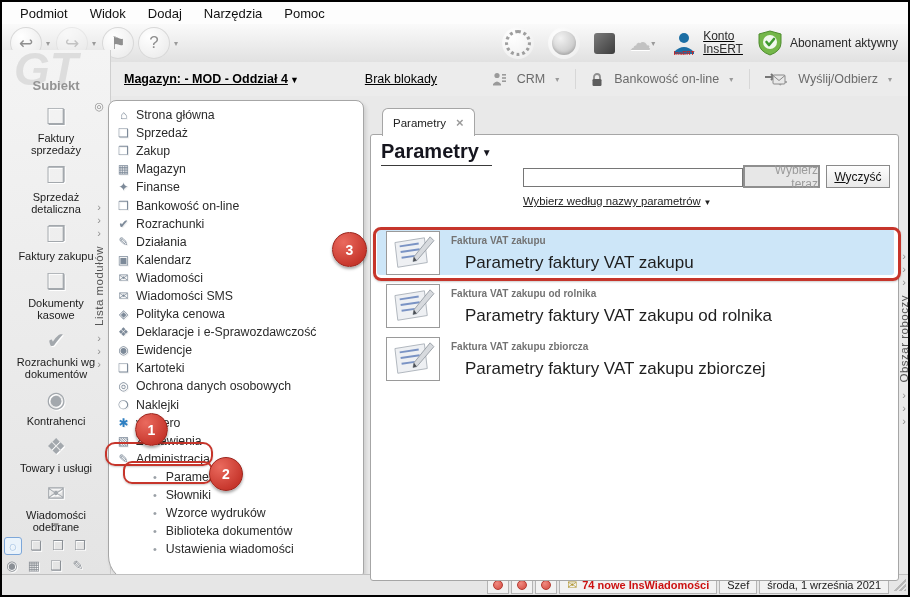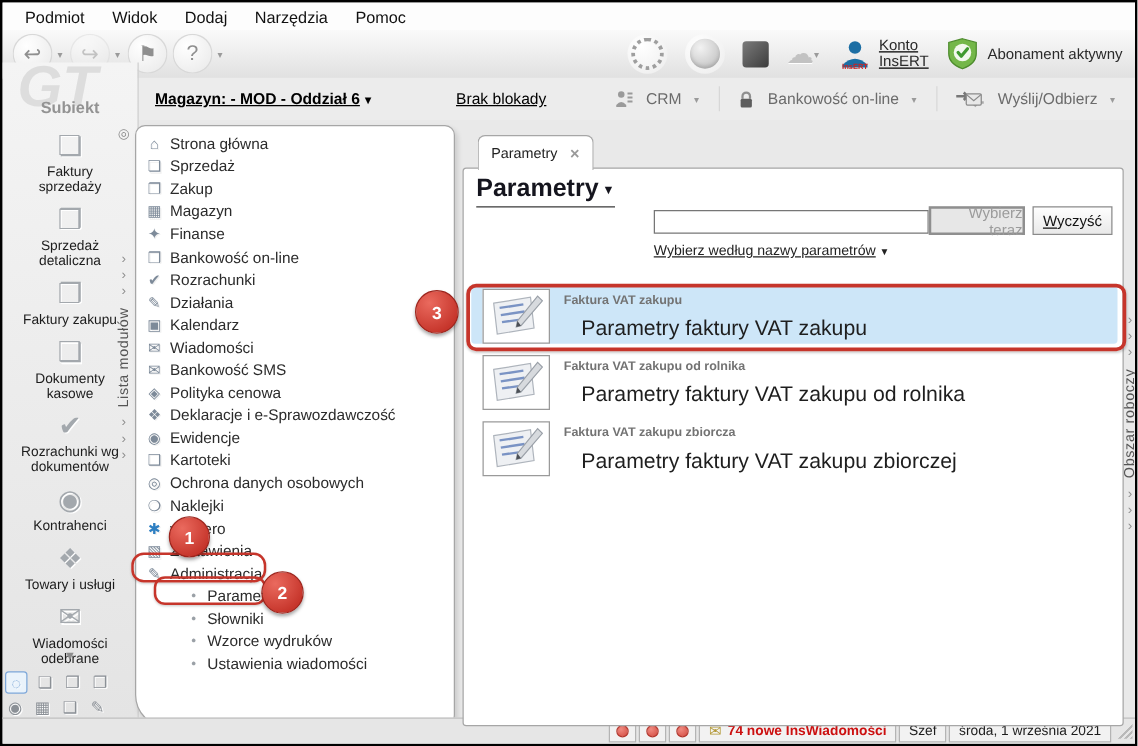--- a/index.html
+++ b/index.html
@@ -152,21 +152,21 @@
           <path d="M13 1 L24 4 V13 Q24 21 13 25 Q2 21 2 13 V4 Z" fill="#74b749" stroke="#4e8c2e" stroke-width="1"></path>
           <circle cx="13" cy="12" r="7" fill="#fff" opacity=".9"></circle>
           <path d="M9.5 12 l2.5 3 l5 -6" fill="none" stroke="#3f9a2f" stroke-width="2.6" stroke-linecap="round" stroke-linejoin="round"></path>
         </svg>
         <span class="tb-label">Abonament aktywny</span>
       </span>
     </div>
   </div>
 
   <div class="abs toolbar2">
-    <span class="t2-link"><span>Magazyn: - MOD - Oddział 6</span><span class="dd">▼</span></span>
+    <span class="t2-link"><span>Magazyn: - MOD - Oddział 4</span><span class="dd">▼</span></span>
     <span class="t2-status">Brak blokady</span>
     <div class="t2-right">
       <span class="t2-group">
         <svg width="16" height="16" viewBox="0 0 16 16">
           <circle cx="6" cy="4.5" r="2.6" fill="#9a9a9a"></circle>
             <path d="M2 13 q4 -5 8 0 v1.5 h-8 z" fill="#9a9a9a"></path>
           <rect x="11" y="3" width="4" height="1.6" fill="#9a9a9a"></rect>
             <rect x="11" y="6.2" width="4" height="1.6" fill="#9a9a9a"></rect>
             <rect x="11" y="9.4" width="4" height="1.6" fill="#9a9a9a"></rect>
         </svg>
@@ -302,21 +302,21 @@
         <div class="tree-row">
         <span class="tree-glyph">▣</span>
         <span>Kalendarz</span>
       </div>
         <div class="tree-row">
         <span class="tree-glyph">✉</span>
         <span>Wiadomości</span>
       </div>
         <div class="tree-row">
         <span class="tree-glyph">✉</span>
-        <span>Bankowość SMS</span>
+        <span>Wiadomości SMS</span>
       </div>
         <div class="tree-row">
         <span class="tree-glyph">◈</span>
         <span>Polityka cenowa</span>
       </div>
         <div class="tree-row">
         <span class="tree-glyph">❖</span>
         <span>Deklaracje i e-Sprawozdawczość</span>
       </div>
         <div class="tree-row">
@@ -346,20 +346,21 @@
         <div class="tree-row">
         <span class="tree-glyph">✎</span>
         <span>Administracja</span>
       </div>
       </div>
     <div>
 
     <div class="sub-row">Parametry</div>
         <div class="sub-row">Słowniki</div>
         <div class="sub-row">Wzorce wydruków</div>
+        <div class="sub-row">Biblioteka dokumentów</div>
         <div class="sub-row">Ustawienia wiadomości</div>
       </div>
   </div>
 
   <div class="abs tab">
     <span class="tab-label">Parametry</span>
     <span class="tab-close">×</span>
   </div>
   <div class="abs panel">
     <div class="page-title"><span>Parametry</span><span class="dd">▼</span></div>

